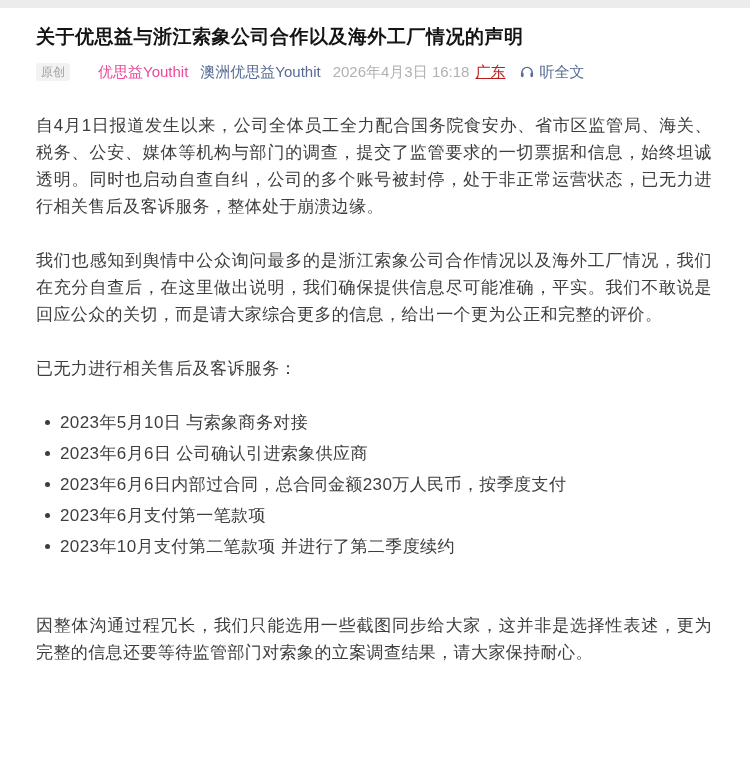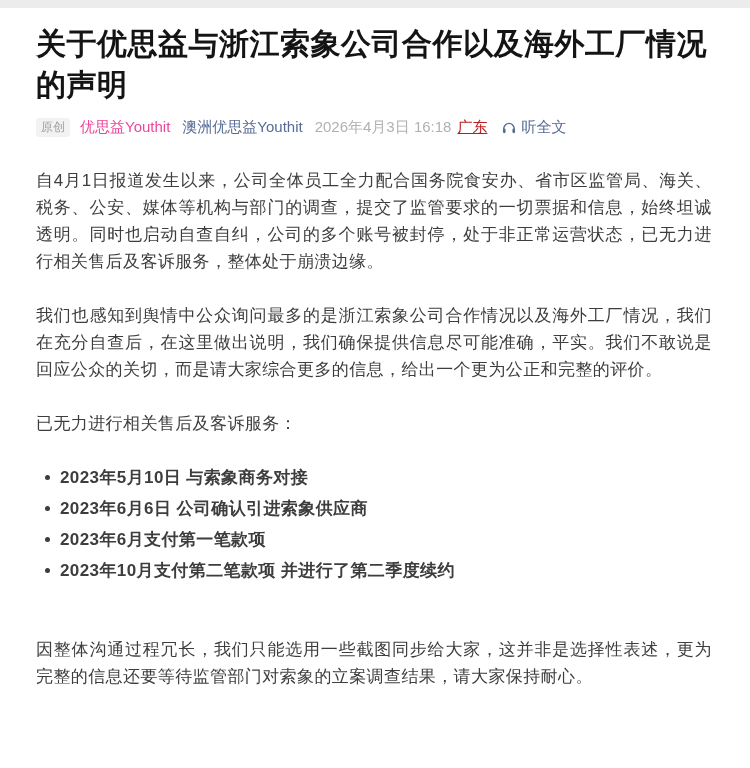--- a/index.html
+++ b/index.html
@@ -19,41 +19,41 @@
   .top-edge-bar {
     width: 100%;
     height: 8px;
     background: #ececec;
   }
   .content {
     padding: 16px 38px 0 36px;
   }
   h1.article-title {
     margin: 0 0 13px 0;
-    font-size: 30px;
+    font-size: 19px;
     line-height: 1.35;
     font-weight: bold;
     color: #141414;
     letter-spacing: 0.5px;
   }
   .meta-row {
     display: flex;
     align-items: center;
     font-size: 15px;
     color: #b1b1b1;
     margin-bottom: 30px;
     white-space: nowrap;
   }
   .original-badge {
     font-size: 12px;
     color: #9e9e9e;
     background: #f2f2f2;
     border-radius: 3px;
     padding: 2px 5px;
-    margin-right: 10px;
+    margin-right: 28px;
     line-height: 1.2;
   }
   .author-name {
     color: #ec4899;
     margin-right: 12px;
   }
   .account-link {
     color: #576b95;
     margin-right: 12px;
     cursor: pointer;
@@ -81,21 +81,20 @@
   }
   .timeline-list {
     margin: 27px 0 0 0;
     padding: 0;
     list-style: none;
   }
   .timeline-list li {
     position: relative;
     padding-left: 24px;
     margin-bottom: 4px;
-    font-weight: bold;
   }
   .timeline-list li::before {
     content: "";
     position: absolute;
     left: 9px;
     top: 11px;
     width: 5px;
     height: 5px;
     border-radius: 50%;
     background: #3d3d3d;
@@ -134,20 +133,21 @@
     <div class="article-body">
       <p>自4月1日报道发生以来，公司全体员工全力配合国务院食安办、省市区监管局、海关、税务、公安、媒体等机构与部门的调查，提交了监管要求的一切票据和信息，始终坦诚透明。同时也启动自查自纠，公司的多个账号被封停，处于非正常运营状态，已无力进行相关售后及客诉服务，整体处于崩溃边缘。</p>
 
       <p>我们也感知到舆情中公众询问最多的是浙江索象公司合作情况以及海外工厂情况，我们在充分自查后，在这里做出说明，我们确保提供信息尽可能准确，平实。我们不敢说是回应公众的关切，而是请大家综合更多的信息，给出一个更为公正和完整的评价。</p>
 
       <p>已无力进行相关售后及客诉服务：</p>
 
       <ul class="timeline-list">
         <li>2023年5月10日 与索象商务对接</li>
         <li>2023年6月6日 公司确认引进索象供应商</li>
+        <li>2023年6月6日内部过合同，总合同金额230万人民币，按季度支付</li>
         <li>2023年6月支付第一笔款项</li>
         <li>2023年10月支付第二笔款项 并进行了第二季度续约</li>
       </ul>
 
       <p class="closing-paragraph">因整体沟通过程冗长，我们只能选用一些截图同步给大家，这并非是选择性表述，更为完整的信息还要等待监管部门对索象的立案调查结果，请大家保持耐心。</p>
     </div>
 
   </div>
 </div>
 

